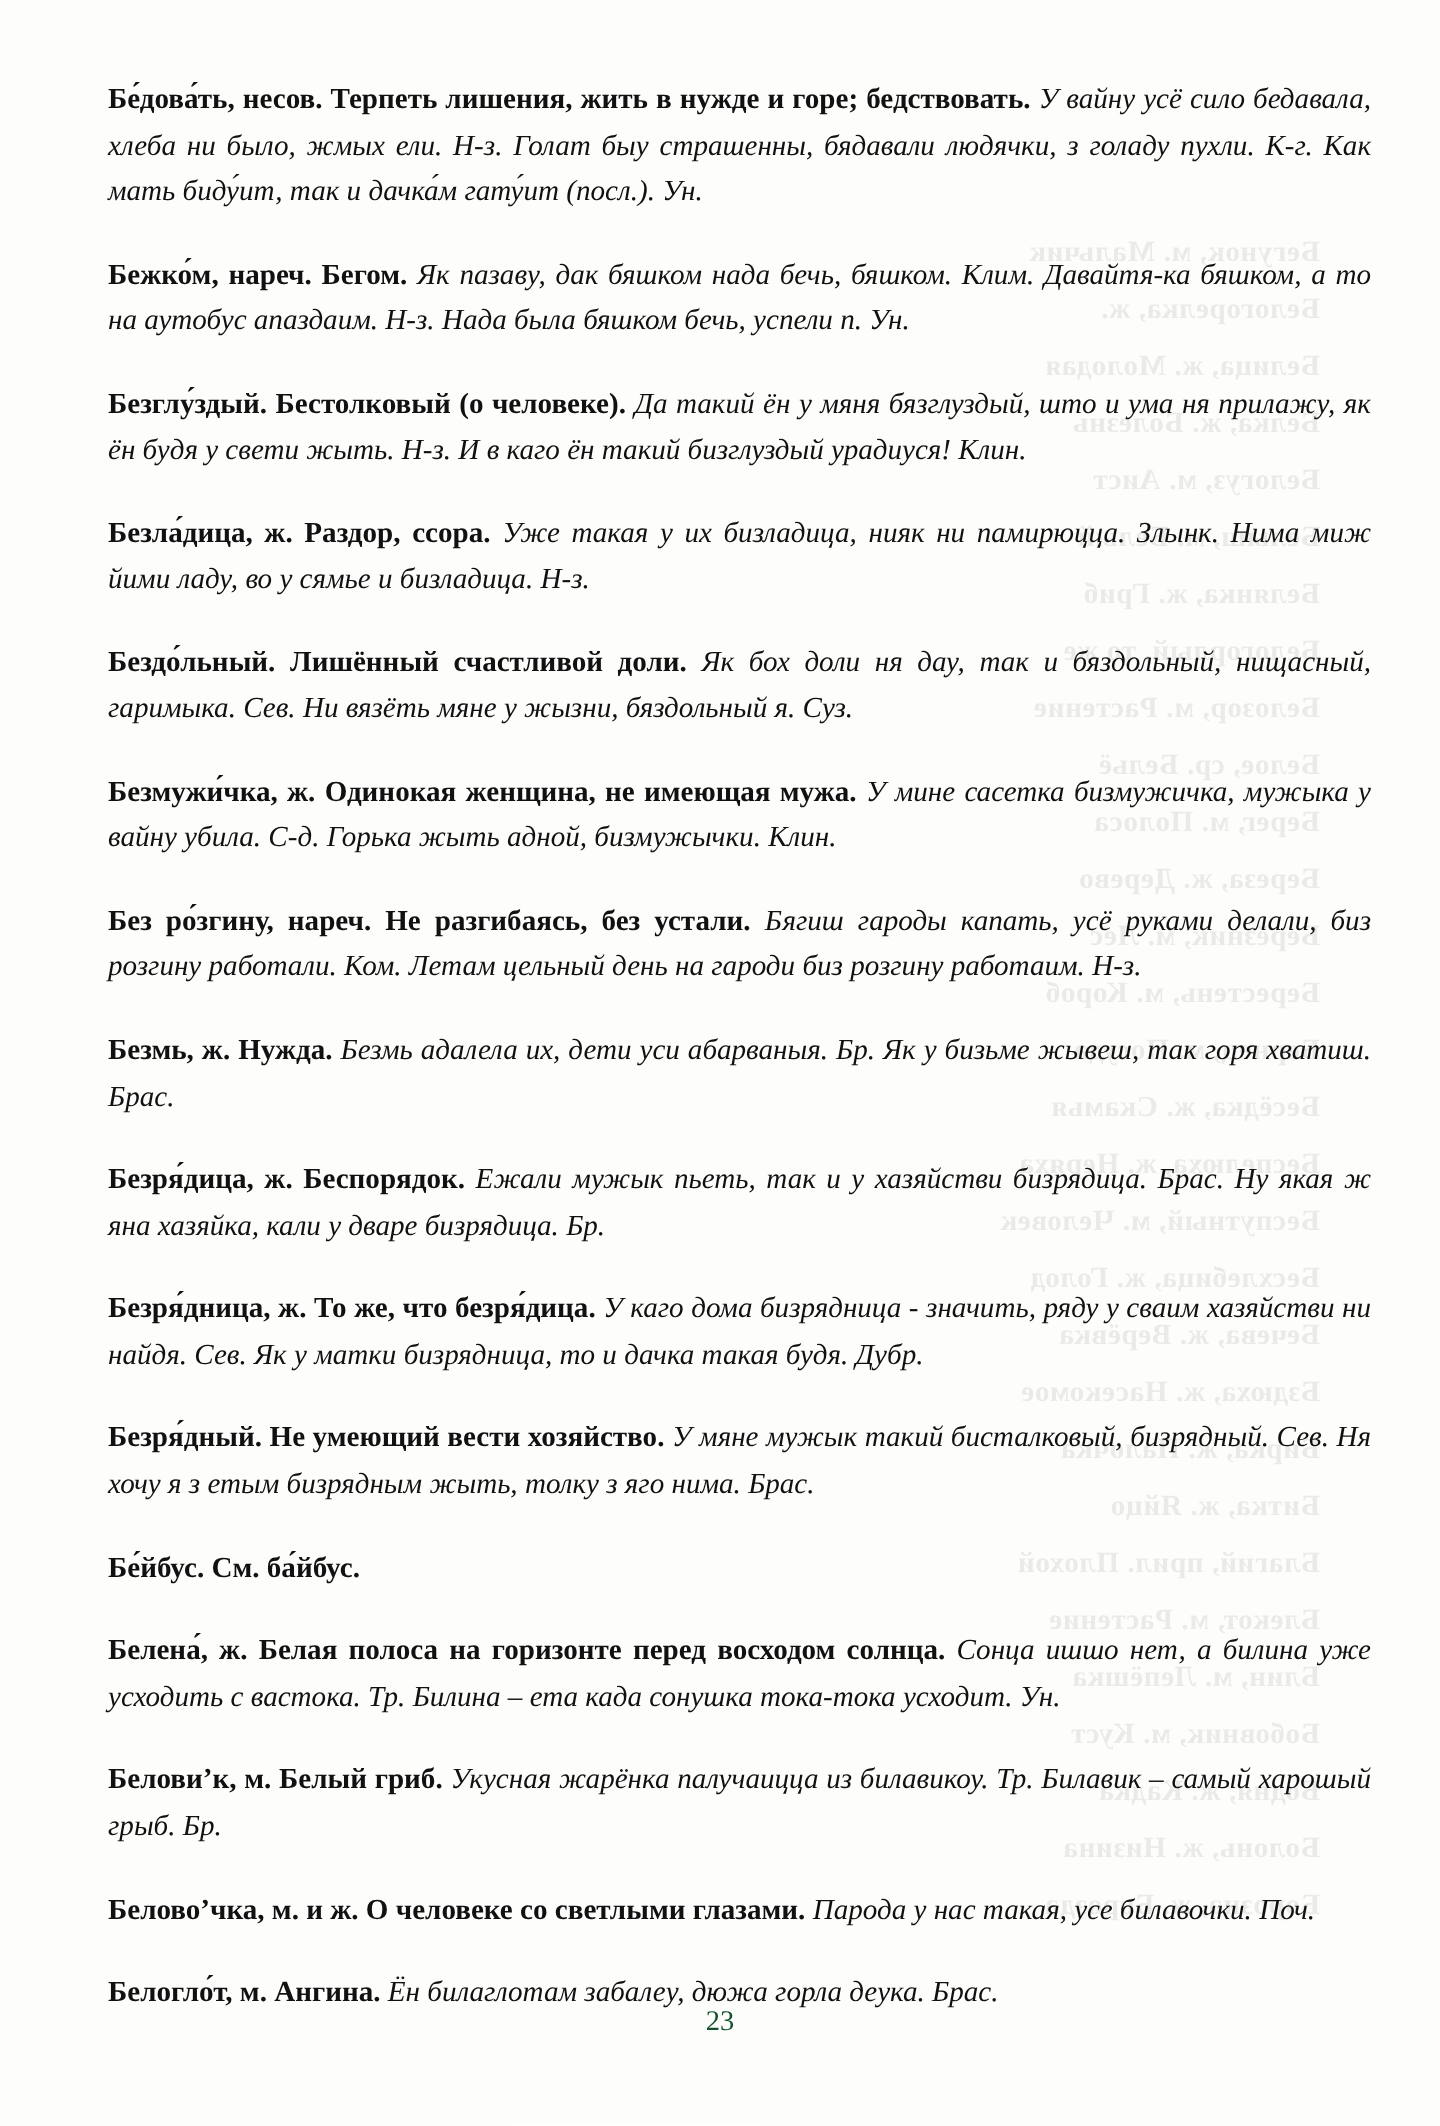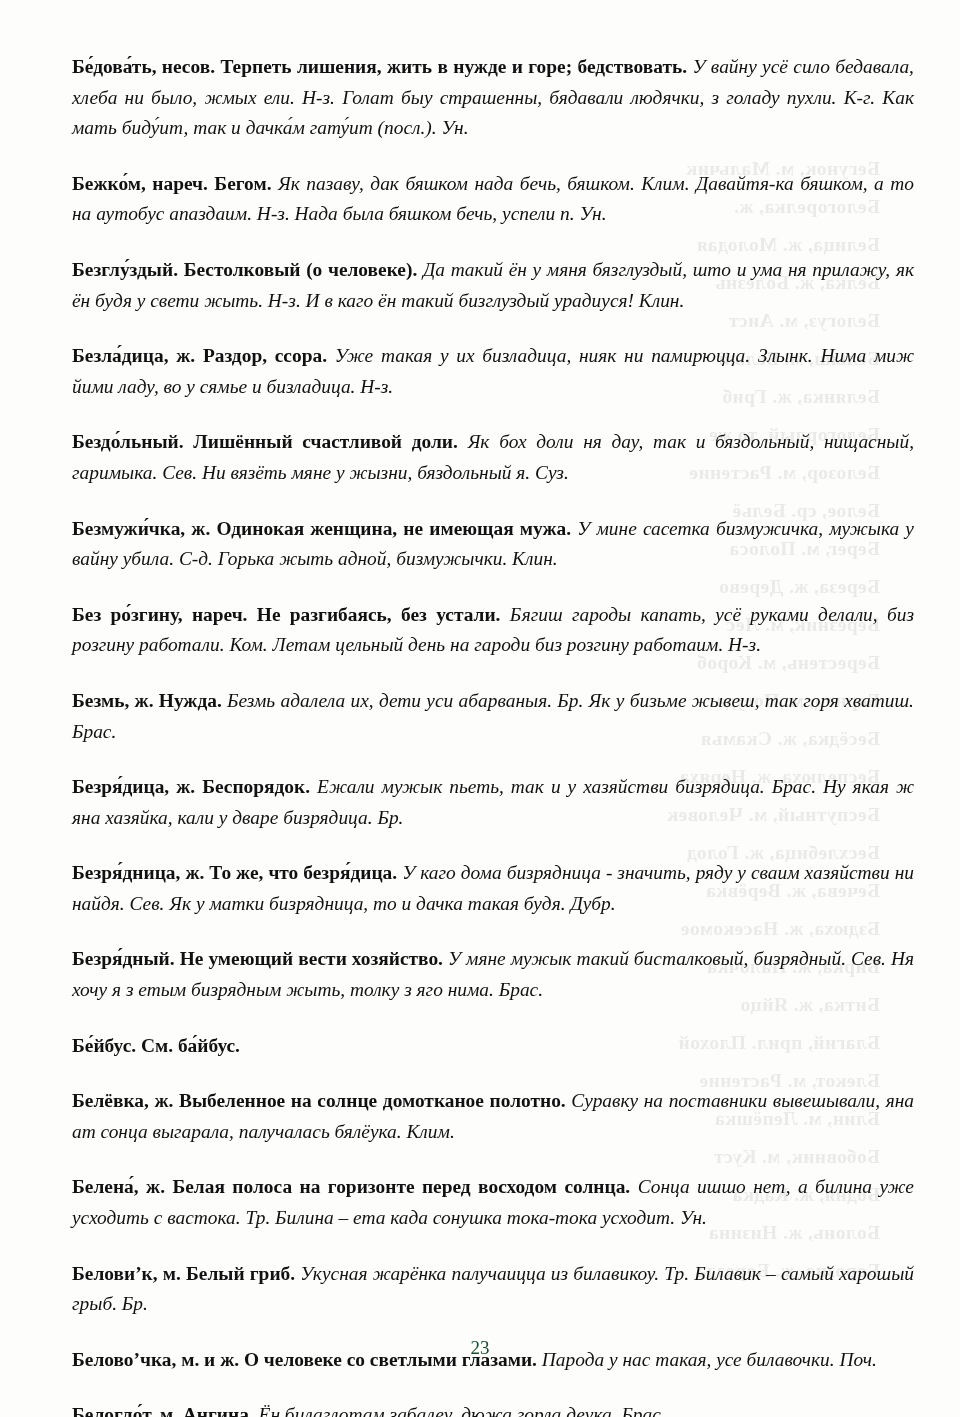--- a/index.html
+++ b/index.html
@@ -128,21 +128,20 @@
       <p class="entry"><span class="hw">Безглу́здый.</span> <span class="gloss">Бестолковый (о человеке).</span> <span class="illus">Да такий ён у мяня бязглуздый, што и ума ня прилажу, як ён будя у свети жыть. Н-з. И в каго ён такий бизглуздый урадиуся! Клин.</span></p>
       <p class="entry"><span class="hw">Безла́дица, ж.</span> <span class="gloss">Раздор, ссора.</span> <span class="illus">Уже такая у их бизладица, нияк ни памирюцца. Злынк. Нима миж йими ладу, во у сямье и бизладица. Н-з.</span></p>
       <p class="entry"><span class="hw">Бездо́льный.</span> <span class="gloss">Лишённый счастливой доли.</span> <span class="illus">Як бох доли ня дау, так и бяздольный, нищасный, гаримыка. Сев. Ни вязёть мяне у жызни, бяздольный я. Суз.</span></p>
       <p class="entry"><span class="hw">Безмужи́чка, ж.</span> <span class="gloss">Одинокая женщина, не имеющая мужа.</span> <span class="illus">У мине сасетка бизмужичка, мужыка у вайну убила. С-д. Горька жыть адной, бизмужычки. Клин.</span></p>
       <p class="entry"><span class="hw">Без ро́згину, нареч.</span> <span class="gloss">Не разгибаясь, без устали.</span> <span class="illus">Бягиш гароды капать, усё руками делали, биз розгину работали. Ком. Летам цельный день на гароди биз розгину работаим. Н-з.</span></p>
       <p class="entry"><span class="hw">Безмь, ж.</span> <span class="gloss">Нужда.</span> <span class="illus">Безмь адалела их, дети уси абарваныя. Бр. Як у бизьме жывеш, так горя хватиш. Брас.</span></p>
       <p class="entry"><span class="hw">Безря́дица, ж.</span> <span class="gloss">Беспорядок.</span> <span class="illus">Ежали мужык пьеть, так и у хазяйстви бизрядица. Брас. Ну якая ж яна хазяйка, кали у дваре бизрядица. Бр.</span></p>
       <p class="entry"><span class="hw">Безря́дница, ж.</span> <span class="gloss">То же, что безря́дица.</span> <span class="illus">У каго дома бизряд­ница - значить, ряду  у сваим хазяйстви ни найдя. Сев. Як у матки бизряд­ница,  то и дачка такая будя. Дубр.</span></p>
       <p class="entry"><span class="hw">Безря́дный.</span> <span class="gloss">Не умеющий вести хозяйство.</span> <span class="illus">У мяне мужык такий бисталковый, бизрядный. Сев. Ня хочу я з етым бизрядным жыть, толку з яго нима. Брас.</span></p>
       <p class="entry short"><span class="hw">Бе́йбус.</span> <span class="gloss">См. ба́йбус.</span></p>
-      <p class="entry"><span class="hw">Белёвка, ж.</span> <span class="gloss">Выбеленное на солнце домотканое полотно.</span> <span class="illus">Суравку на поставники вывешывали, яна ат сонца выгарала, палучалась бялёука. Клим.</span></p>
       <p class="entry"><span class="hw">Белена́, ж.</span> <span class="gloss">Белая полоса на горизонте перед восходом солнца.</span> <span class="illus">Сонца ишшо нет, а билина уже усходить с вастока. Тр. Билина – ета када сонушка тока-тока усходит. Ун.</span></p>
       <p class="entry"><span class="hw">Белови’к, м.</span> <span class="gloss">Белый гриб.</span> <span class="illus">Укусная жарёнка палучаицца из билавикоу. Тр. Билавик – самый харошый грыб. Бр.</span></p>
       <p class="entry"><span class="hw">Белово’чка, м. и ж.</span> <span class="gloss">О человеке со светлыми глазами.</span> <span class="illus">Парода у нас такая, усе билавочки. Поч.</span></p>
       <p class="entry"><span class="hw">Белогло́т, м.</span> <span class="gloss">Ангина.</span> <span class="illus">Ён билаглотам забалеу, дюжа горла деука. Брас.</span></p>
     </div>
 
   <div class="folio">23</div>
 </div>
 
 </body></html>

